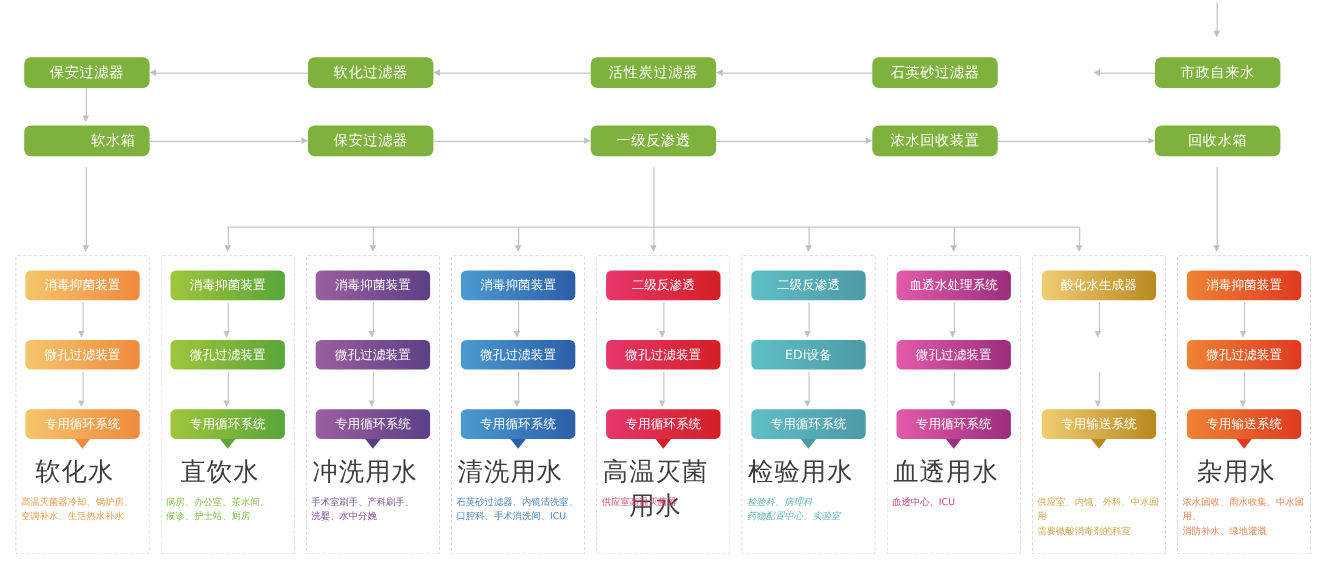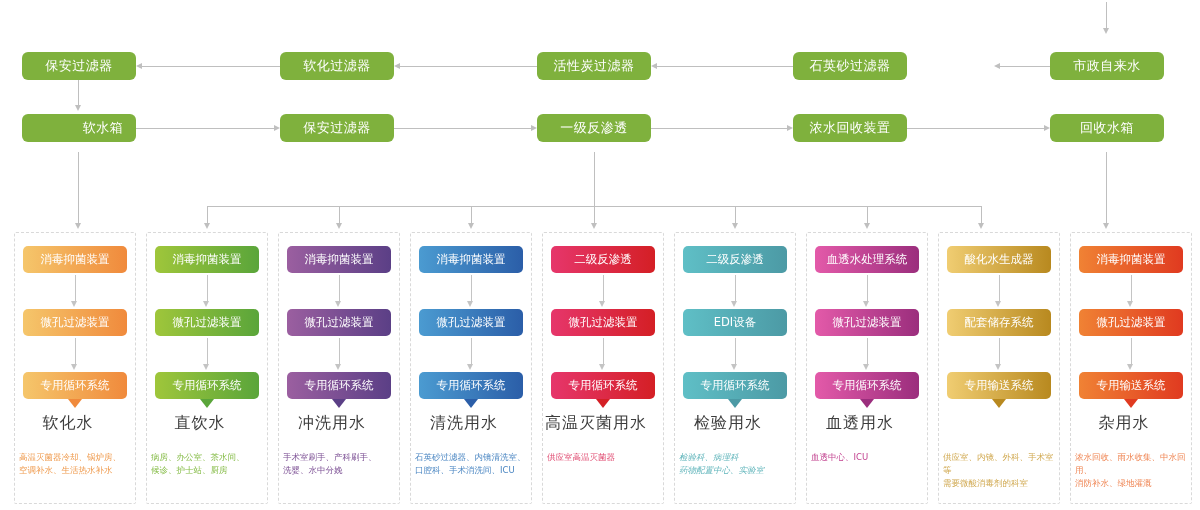--- a/index.html
+++ b/index.html
@@ -57,21 +57,21 @@
   .col .inner-arrow::after{
     content:"";position:absolute;left:-3.5px;bottom:-6px;width:0;height:0;
     border-left:3.5px solid transparent;border-right:3.5px solid transparent;
     border-top:6px solid #c4c4c4;
   }
   .ia1{top:42px;}
   .ia2{top:105px;}
 
   .col .big-title{
     position:absolute;left:0;right:14px;top:180px;text-align:center;
-    font-size:16px;color:#3d3d3d;letter-spacing:1px;
+    font-size:23px;color:#3d3d3d;letter-spacing:1px;
   }
   .col .caption{
     position:absolute;left:4px;right:4px;top:218px;text-align:left;
     font-size:8.5px;line-height:13px;
   }
   .caption span{display:block;}
 </style>
 </head>
 <body>
 
@@ -236,27 +236,26 @@
       </div>
     <div class="big-title">血透用水</div>
     <div class="caption" style="color: rgb(194, 66, 143);">
         <span>血透中心、ICU</span>
       </div>
   </div>
 
   <div class="col" style="left:938px;">
     <div class="stage-box s1" style="background: linear-gradient(to right, rgb(240, 205, 114), rgb(184, 137, 31)); color: rgb(255, 255, 255);">酸化水生成器</div>
     <div class="inner-arrow ia1"></div>
-    <div class="stage-box s2" style="background: linear-gradient(to right, rgb(240, 205, 114), rgb(184, 137, 31)); color: rgb(255, 255, 255);">配套储存系统</div>
     <div class="inner-arrow ia2"></div>
     <div class="stage-box s3" style="background: linear-gradient(to right, rgb(240, 205, 114), rgb(184, 137, 31)); color: rgb(184, 137, 31);">
         <span style="color:#fff">专用输送系统</span>
       </div>
     <div class="caption" style="color: rgb(208, 168, 79);">
-        <span>供应室、内镜、外科、手术室等</span>
+        <span>供应室、内镜、外科、中水回用</span>
         <span>需要微酸消毒剂的科室</span>
       </div>
   </div>
 
   <div class="col" style="left:1070px;">
     <div class="stage-box s1" style="background: linear-gradient(to right, rgb(240, 130, 52), rgb(224, 58, 32)); color: rgb(255, 255, 255);">消毒抑菌装置</div>
     <div class="inner-arrow ia1"></div>
     <div class="stage-box s2" style="background: linear-gradient(to right, rgb(240, 130, 52), rgb(224, 58, 32)); color: rgb(255, 255, 255);">微孔过滤装置</div>
     <div class="inner-arrow ia2"></div>
     <div class="stage-box s3" style="background: linear-gradient(to right, rgb(240, 130, 52), rgb(224, 58, 32)); color: rgb(224, 58, 32);">

